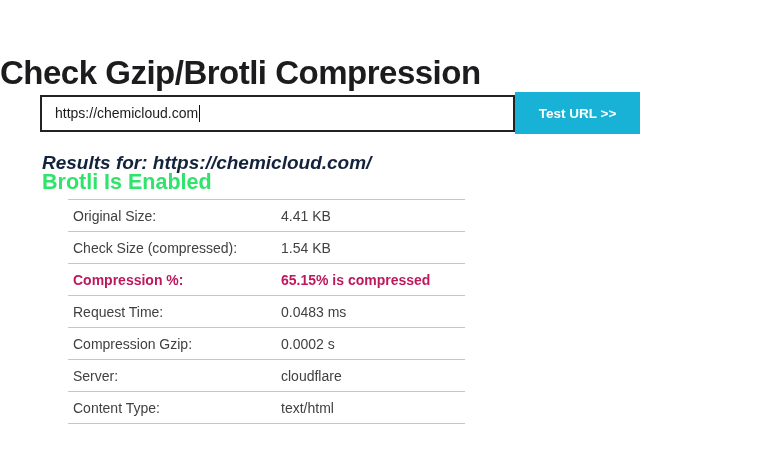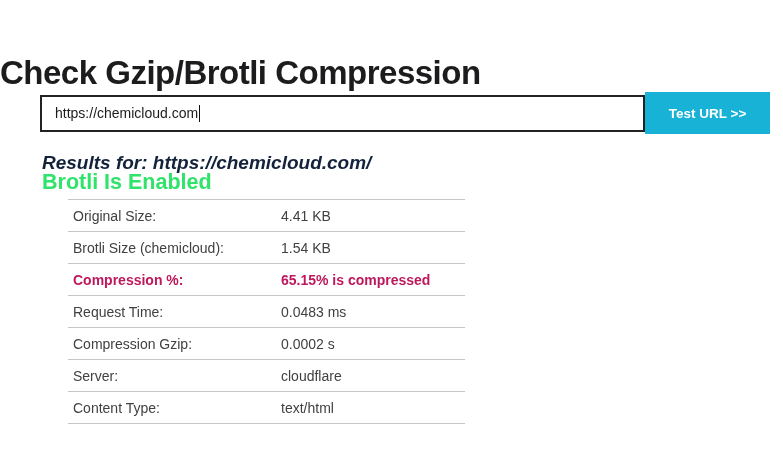--- a/index.html
+++ b/index.html
@@ -16,21 +16,21 @@
     text-align: left;
     font-size: 33px;
     font-weight: bold;
     letter-spacing: -0.5px;
     color: #1c1c1e;
     margin-top: 40px;
   }
   .search-row {
     position: absolute;
     left: 40px; top: 92px;
-    width: 730px; height: 42px;
+    width: 600px; height: 42px;
     display: flex;
     align-items: center;
   }
   .url-field {
     flex: 1;
     height: 37px;
     border: 2px solid #222222;
     background: #ffffff;
     display: flex;
     align-items: center;
@@ -110,21 +110,21 @@
 
 <div class="results-heading" style="color: rgb(20, 35, 60);">Results for: https://chemicloud.com/</div>
 <div class="status-text" style="color: rgb(48, 227, 107);">Brotli Is Enabled</div>
 
 <div class="results-table">
     <div class="t-row">
       <span class="cell-label">Original Size:</span>
       <span class="cell-value">4.41 KB</span>
     </div>
     <div class="t-row">
-      <span class="cell-label">Brotli Size (chemicloud):</span>
+      <span class="cell-label">Check Size (compressed):</span>
       <span class="cell-value">1.54 KB</span>
     </div>
     <div class="t-row bold">
       <span class="cell-label">Compression %:</span>
       <span class="cell-value">65.15% is compressed</span>
     </div>
     <div class="t-row">
       <span class="cell-label">Request Time:</span>
       <span class="cell-value">0.0483 ms</span>
     </div>

